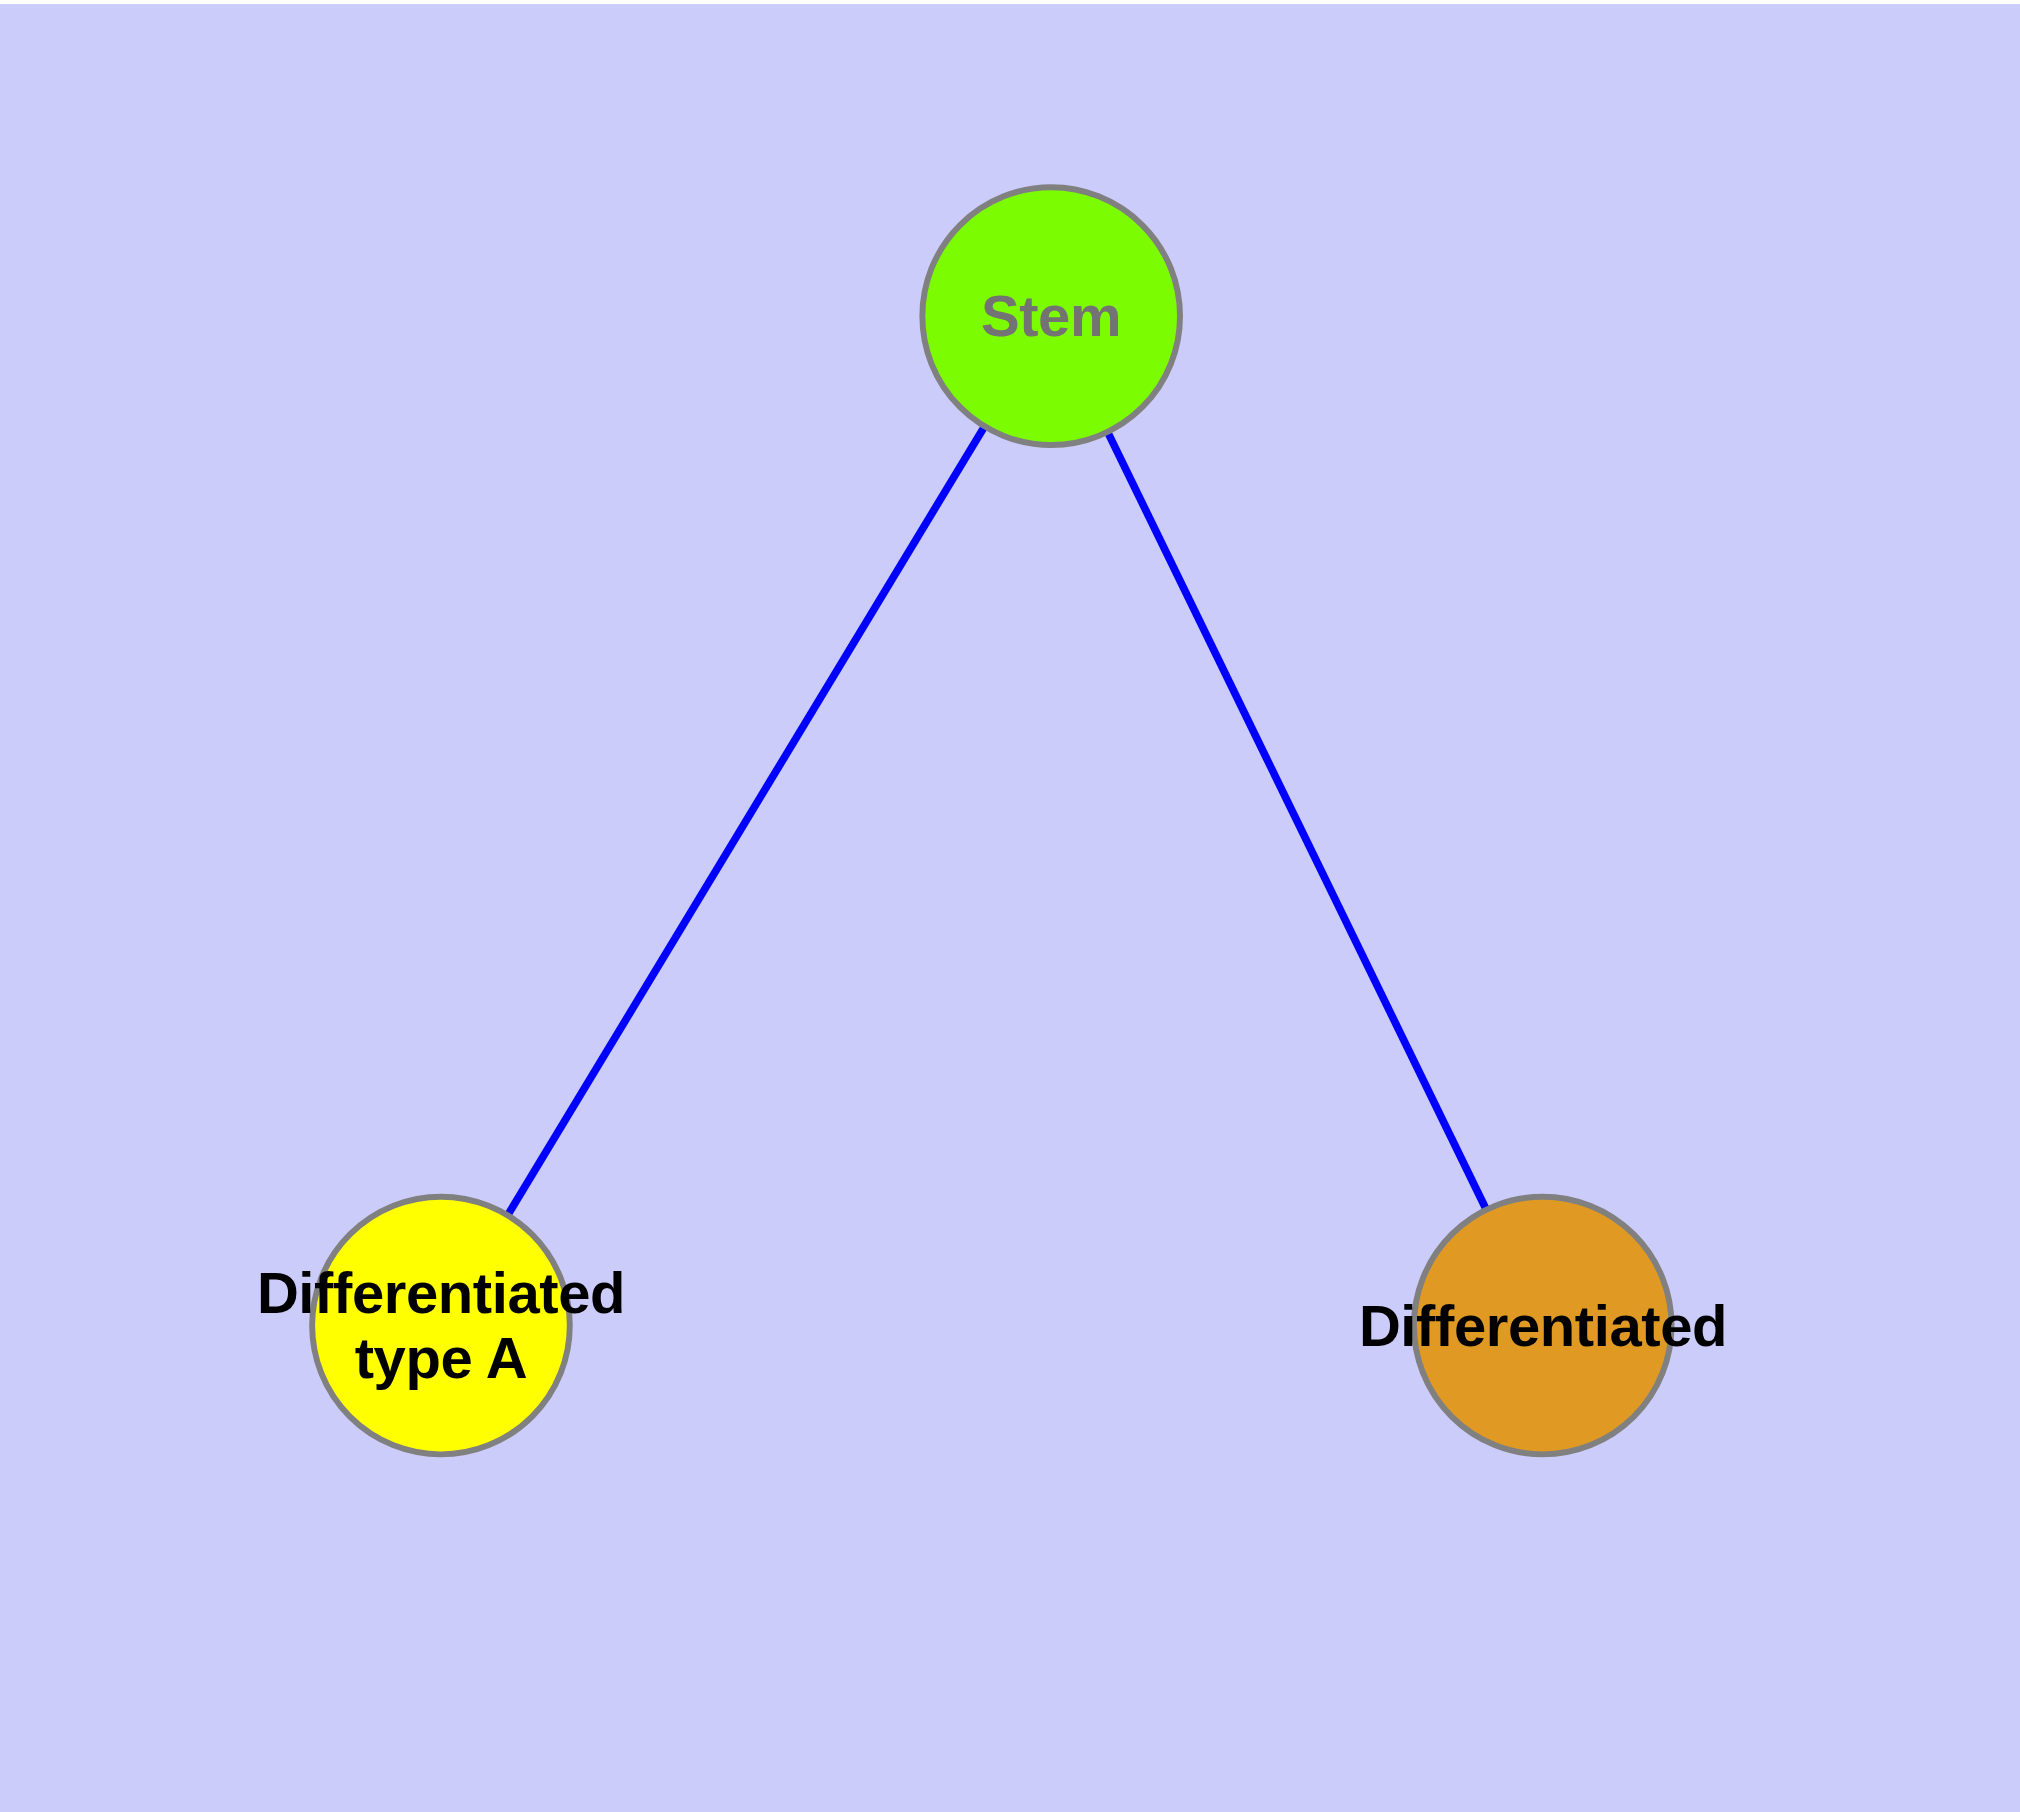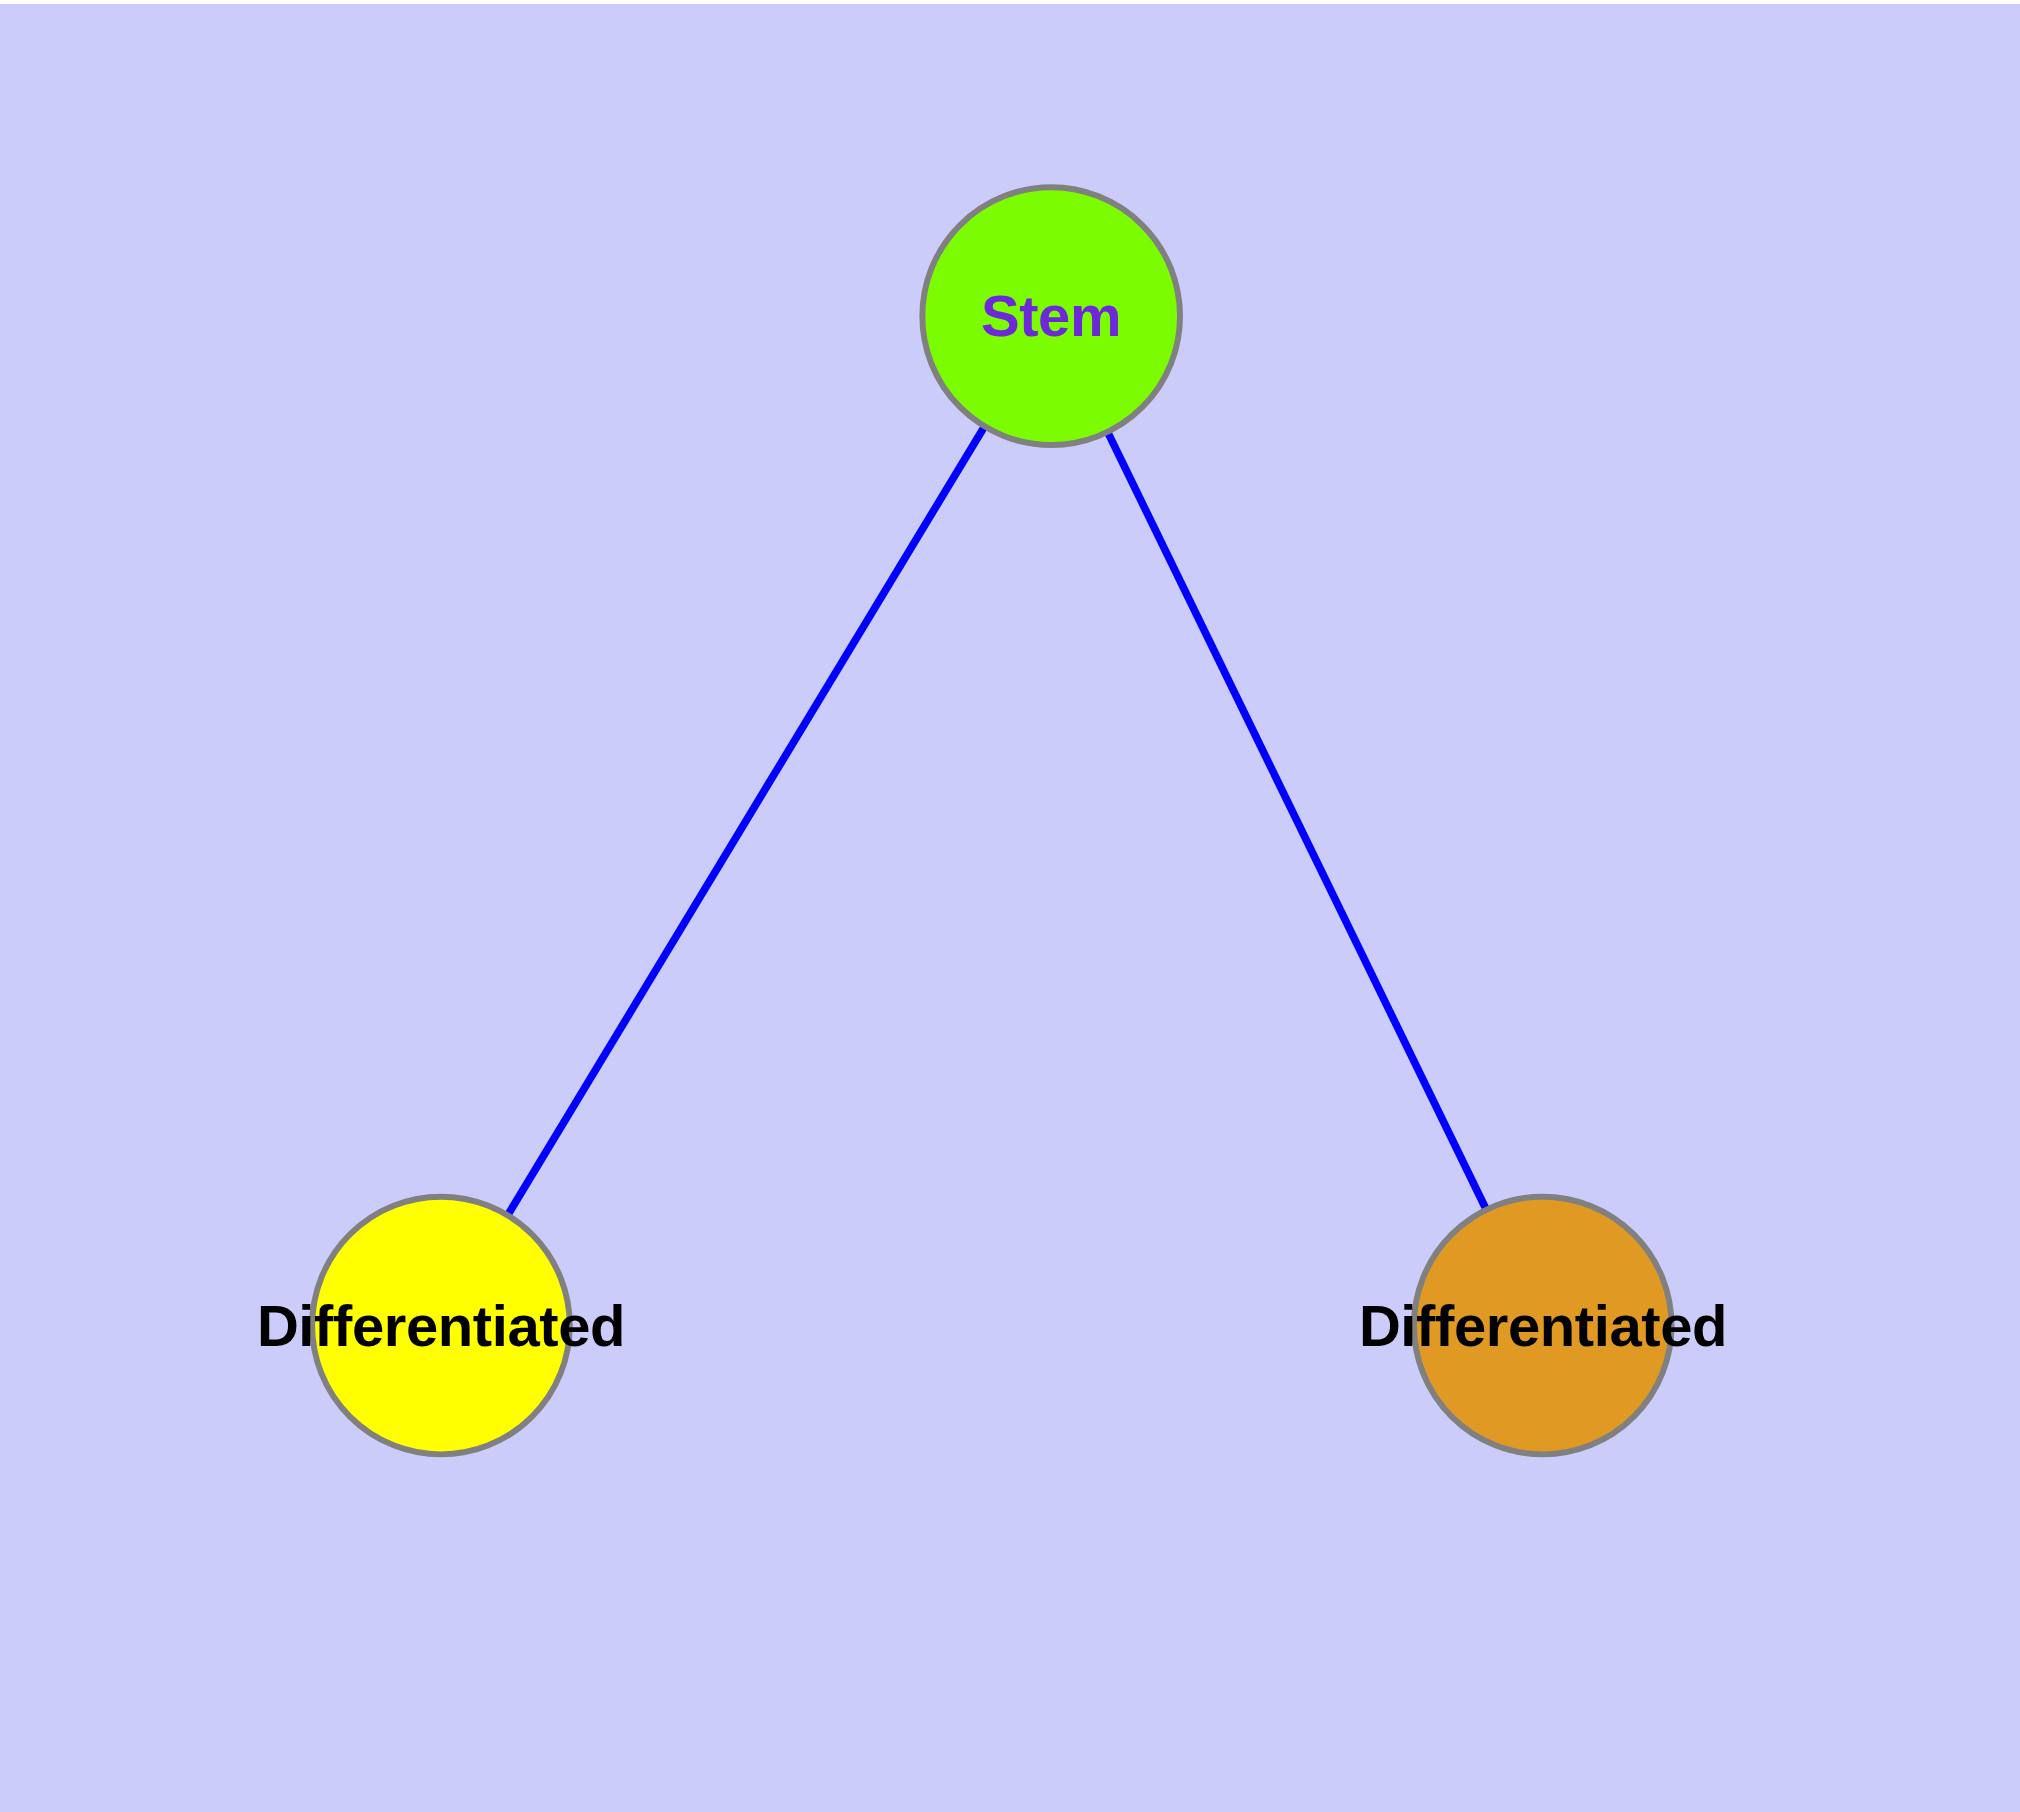--- a/index.html
+++ b/index.html
@@ -65,25 +65,26 @@
         <line x1="1305.674294582535" y1="507.8587669789638" x2="1754.325705417465" y2="1429.1412330210362" class="edge-line" stroke="#0000ff" stroke-width="9"></line>
       </g>
     <g id="node-layer">
         <circle cx="1240" cy="373" r="152" fill="#7cfc00" class="node-circle" stroke="#808080" stroke-width="7"></circle>
         <circle cx="520" cy="1564" r="152" fill="#ffff00" class="node-circle" stroke="#808080" stroke-width="7"></circle>
         <circle cx="1820" cy="1564" r="152" fill="#e09a23" class="node-circle" stroke="#808080" stroke-width="7"></circle>
       </g>
   </svg>
 
   <div id="label-layer">
-      <div class="node-label" style="left: 1051px; top: 316px; font-size: 58px; color: #6d28d9;">
+      <div class="node-label" style="left: 1051px; top: 316px; font-size: 58px; color: #737373;">
         <div>Stem</div>
       </div>
       <div class="node-label" style="left: 441px; top: 1326px; font-size: 58px; color: rgb(0, 0, 0);">
         <div>Differentiated</div>
+        <div>type A</div>
       </div>
       <div class="node-label" style="left: 1543px; top: 1326px; font-size: 58px; color: rgb(0, 0, 0);">
         <div>Differentiated</div>
       </div>
     </div>
 
 </div>
 
 
 </body></html>

